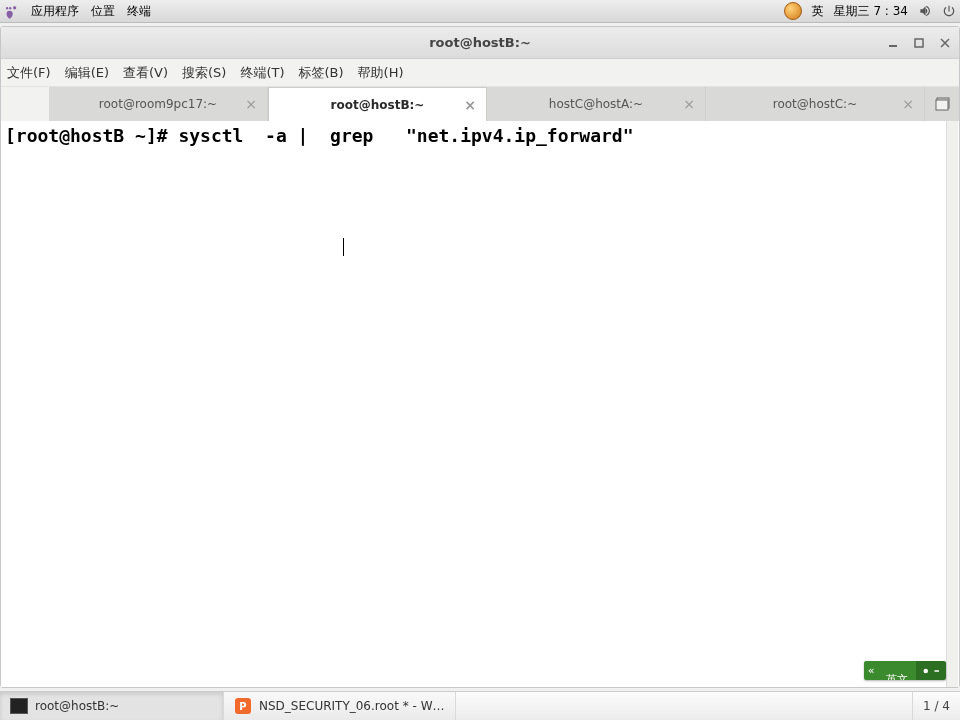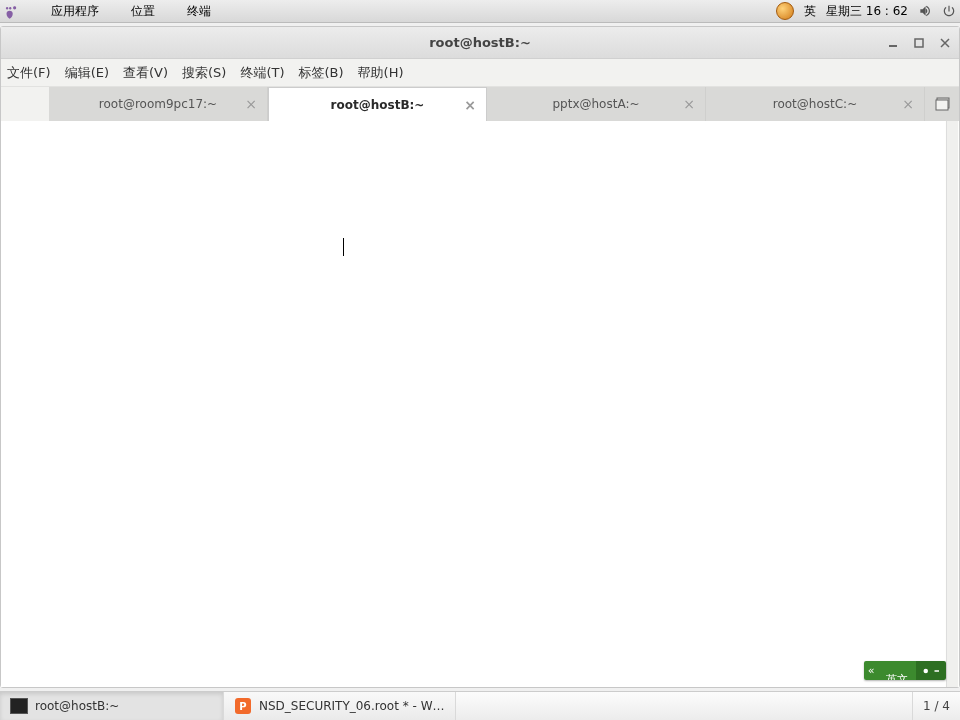--- a/index.html
+++ b/index.html
@@ -14,21 +14,21 @@
     }
     .topbar {
       height: 23px;
       background: linear-gradient(to bottom, #ededed, #d8d8d8);
       border-bottom: 1px solid #bbb;
       display: flex;
       align-items: center;
       padding: 0 4px;
       gap: 10px;
     }
-    .topbar-left { display: flex; align-items: flex-end; gap: 32px; }
+    .topbar-left { display: flex; align-items: flex-end; gap: 12px; }
     .topbar-right { margin-left: auto; display: flex; align-items: center; gap: 10px; }
     .sys-icon {
       display: inline-flex;
       width: 14px; height: 14px;
       align-items: center; justify-content: center;
     }
     .gnome-foot {
       width: 15px; height: 15px;
       color: #865fa5;
     }
@@ -229,21 +229,21 @@
           <path fill="currentColor" d="M5 3c1 0 2 1 2 2s-1 2-2 2-2-1-2-2 1-2 2-2zm5 0c1 0 2 1 2 2s-1 2-2 2-2-1-2-2 1-2 2-2zm7-1c1.5 0 2.5 1 2.5 2.5S18.5 7 17 7s-2.5-1-2.5-2.5S15.5 2 17 2zM9 9c3 0 5 2 5 5 0 4-3 7-5 8-2-1-5-4-5-8 0-3 2-5 5-5z"></path>
         </svg>
     </span>
     <span>应用程序</span>
     <span>位置</span>
     <span>终端</span>
   </div>
   <div class="topbar-right">
     <span class="emoji-icon"></span>
     <span>英</span>
-    <span>星期三 16 : 62</span>
+    <span>星期三 7 : 34</span>
     <span class="sys-icon sound-icon">
       <svg viewBox="0 0 24 24" width="14" height="14">
           <path fill="currentColor" d="M4 9v6h4l5 5V4L8 9H4zm12 3c0-1.8-1-3.3-2.5-4.1v8.2C15 15.3 16 13.8 16 12zm2.5 0c0 3-1.8 5.6-4.5 6.7v2.1c3.9-1.2 6.5-4.7 6.5-8.8S17.9 4.4 14 3.2v2.1c2.7 1.1 4.5 3.7 4.5 6.7z"></path>
         </svg>
     </span>
     <span class="sys-icon power-icon">
       <svg viewBox="0 0 24 24" width="14" height="14">
           <path fill="currentColor" d="M13 3h-2v10h2V3zm4.8 2.2l-1.4 1.4C17.9 8.1 19 9.9 19 12c0 3.9-3.1 7-7 7s-7-3.1-7-7c0-2.1 1.1-3.9 2.6-5.4L6.2 5.2C4.2 7 3 9.4 3 12c0 5 4 9 9 9s9-4 9-9c0-2.6-1.2-5-3.2-6.8z"></path>
         </svg>
     </span>
@@ -285,39 +285,39 @@
   <div class="tabbar">
     <div class="tab">
       <span>root@room9pc17:~</span>
       <span class="tab-close">×</span>
     </div>
     <div class="tab active">
       <span>root@hostB:~</span>
       <span class="tab-close">×</span>
     </div>
     <div class="tab">
-      <span>pptx@hostA:~</span>
+      <span>hostC@hostA:~</span>
       <span class="tab-close">×</span>
     </div>
     <div class="tab">
       <span>root@hostC:~</span>
       <span class="tab-close">×</span>
     </div>
     <div class="tab-extras">
       <span style="color:#666">
         <svg viewBox="0 0 16 16" width="16">
             <rect x="2" y="3" width="12" height="10" fill="none" stroke="currentColor"></rect>
             <rect x="1" y="5" width="12" height="10" fill="#f2f2f0" stroke="currentColor"></rect>
           </svg>
       </span>
       <span style="color:#666">▾</span>
     </div>
   </div>
 
-  <div class="terminal"><div class="cursor-mark"></div><div class="terminal-scrollbar"></div></div>
+  <div class="terminal"><span>[root@hostB ~]# sysctl  -a |  grep   "net.ipv4.ip_forward"</span><div class="cursor-mark"></div><div class="terminal-scrollbar"></div></div>
 </div>
 
 <div class="ime-pill">
   <div class="ime-seg arrow">«</div>
   <div class="ime-seg lang">英文</div>
   <div class="ime-seg icons">
     <svg viewBox="0 0 10 10" width="8" height="8">
         <path d="M2 5a3 3 0 006 0 3 3 0 00-6 0z" fill="#fff"></path>
       </svg>
     <svg viewBox="0 0 10 10" width="8" height="8">

